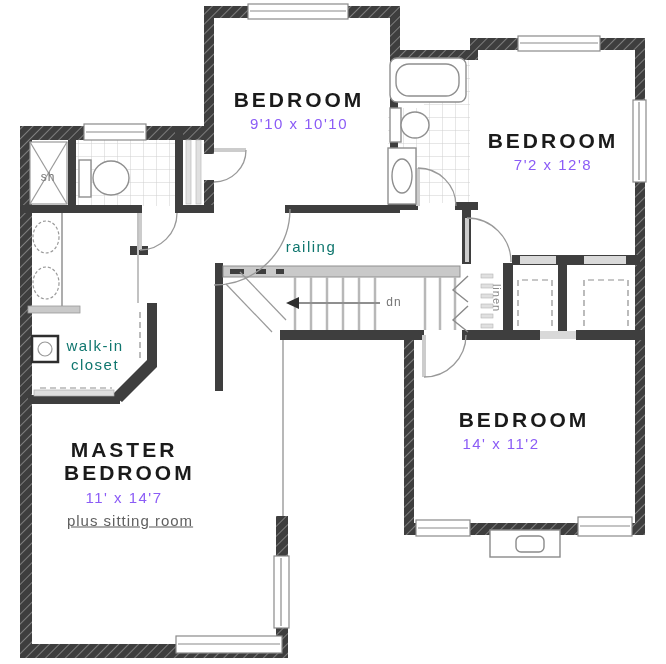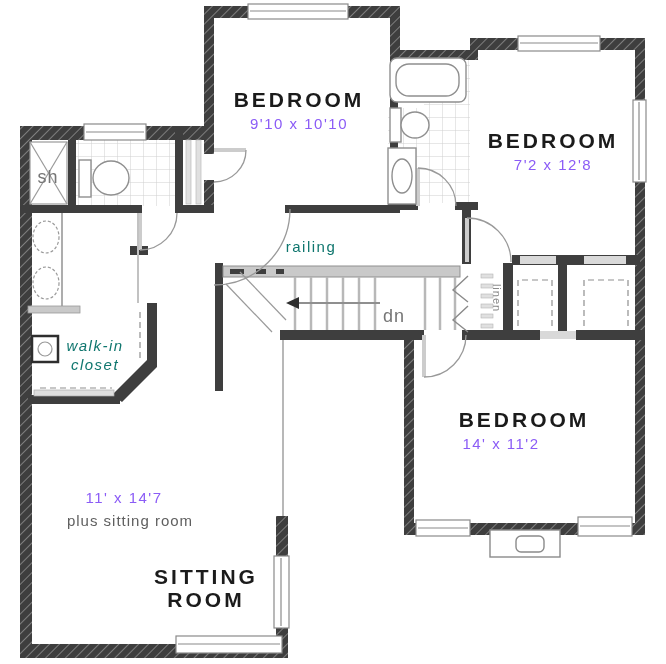--- a/index.html
+++ b/index.html
@@ -5,24 +5,24 @@
   html,body{margin:0;padding:0;background:#fff;}
   .plan{
     position:relative;width:666px;height:664px;background:#ffffff;
     font-family:"Liberation Sans",sans-serif;overflow:hidden;
   }
   .plan svg{position:absolute;left:0;top:0;}
   .label{position:absolute;transform:translate(-50%,-50%);text-align:center;white-space:pre-line;}
   .room-name{font-weight:700;font-size:21px;letter-spacing:3px;color:#1b1b1b;line-height:1.1;}
   .room-name.wrap-narrow{width:120px;}
   .room-dims{font-size:15px;letter-spacing:1.5px;color:#8b5cf6;}
-  .note{font-size:15px;letter-spacing:1px;color:#5f5f5f;}
+  .note{font-size:15px;letter-spacing:1px;color:#5f5f5f;text-decoration:underline;}
   .small-label{font-size:15px;letter-spacing:1.5px;color:#0f766e;line-height:1.25;}
-  .small-label.wrap{width:86px;font-style:italic;}
-  .tiny-label{font-size:18px;letter-spacing:1px;color:#757575;}
+  .small-label.wrap{width:86px;}
+  .tiny-label{font-size:12px;letter-spacing:1px;color:#757575;}
   .vertical{transform:translate(-50%,-50%) rotate(90deg);font-size:11px;letter-spacing:1px;color:#8a8a8a;}
 </style>
 </head>
 <body>
 
 <div class="plan">
   <svg width="666" height="664" viewBox="0 0 666 664">
     <defs>
       <pattern id="hatch" width="7" height="7" patternTransform="rotate(45)" patternUnits="userSpaceOnUse">
         <rect width="7" height="7" fill="#3e3e3e"></rect>
@@ -228,28 +228,28 @@
 
   <div class="label room-name" style="left:299px;top:100px">BEDROOM</div>
   <div class="label room-dims" style="left:299px;top:123px">9'10 x 10'10</div>
 
   <div class="label room-name" style="left:553px;top:141px">BEDROOM</div>
   <div class="label room-dims" style="left:553px;top:164px">7'2 x 12'8</div>
 
   <div class="label room-name" style="left:524px;top:420px">BEDROOM</div>
   <div class="label room-dims" style="left:501px;top:443px">14' x 11'2</div>
 
+  <div class="label room-name wrap-narrow" style="left:124px;top:461px">MASTER BEDROOM</div>
   <div class="label room-dims" style="left:124px;top:497px">11' x 14'7</div>
   <div class="label note" style="left:130px;top:520px">plus sitting room</div>
 
-  <div class="label room-name wrap-narrow" style="left:206px;top:588px">SITTING ROOM</div>
 
   <div class="label small-label wrap" style="left:95px;top:356px">walk-in closet</div>
 
 
   <div class="label small-label" style="left:311px;top:247px">railing</div>
 
-  <div class="label tiny-label" style="left:394px;top:316px">dn</div>
+  <div class="label tiny-label" style="left:394px;top:302px">dn</div>
 
   <div class="label tiny-label" style="left:48px;top:177px">sh</div>
 
   <div class="label vertical" style="left:497px;top:298px">linen</div>
 </div>
 
 </body></html>

